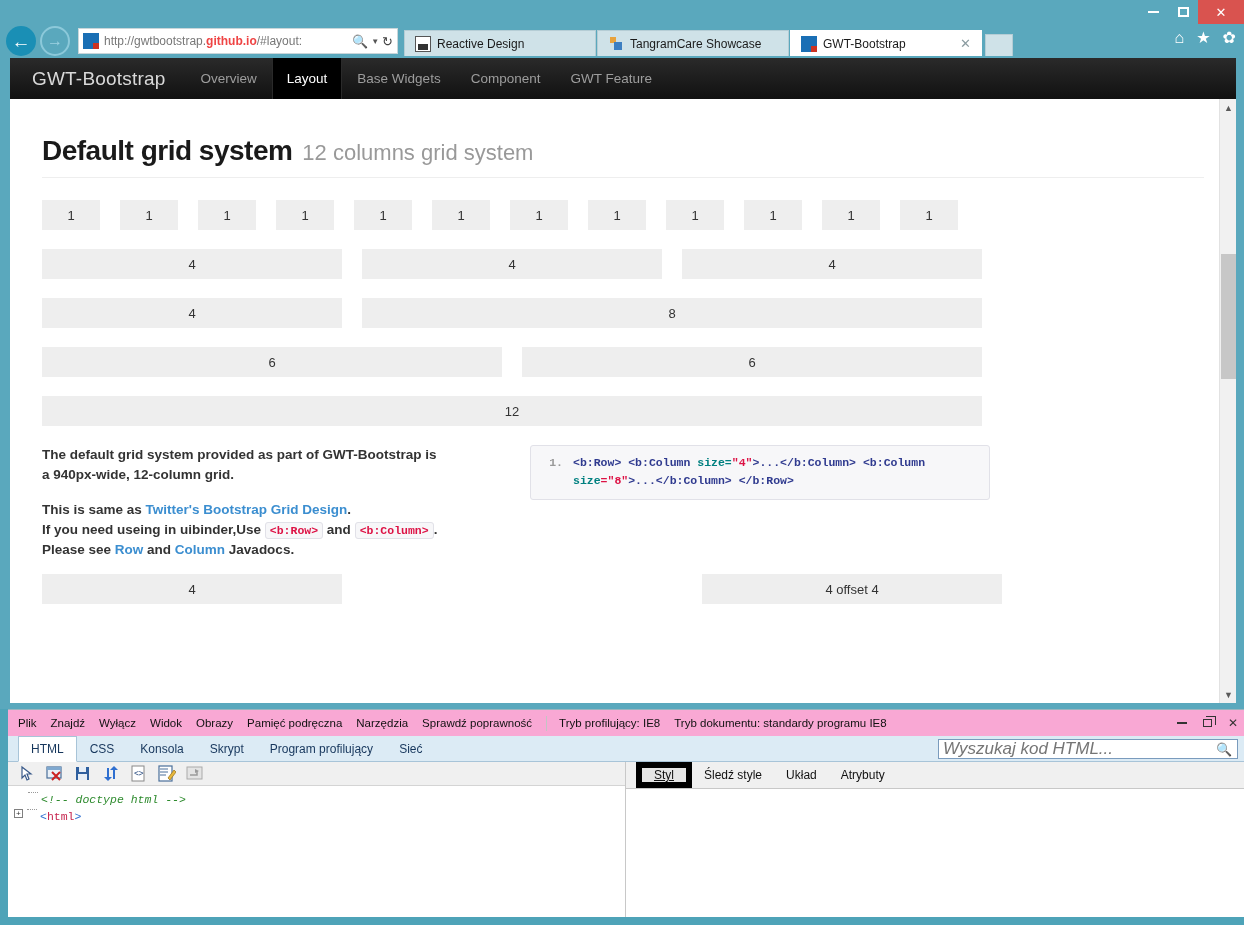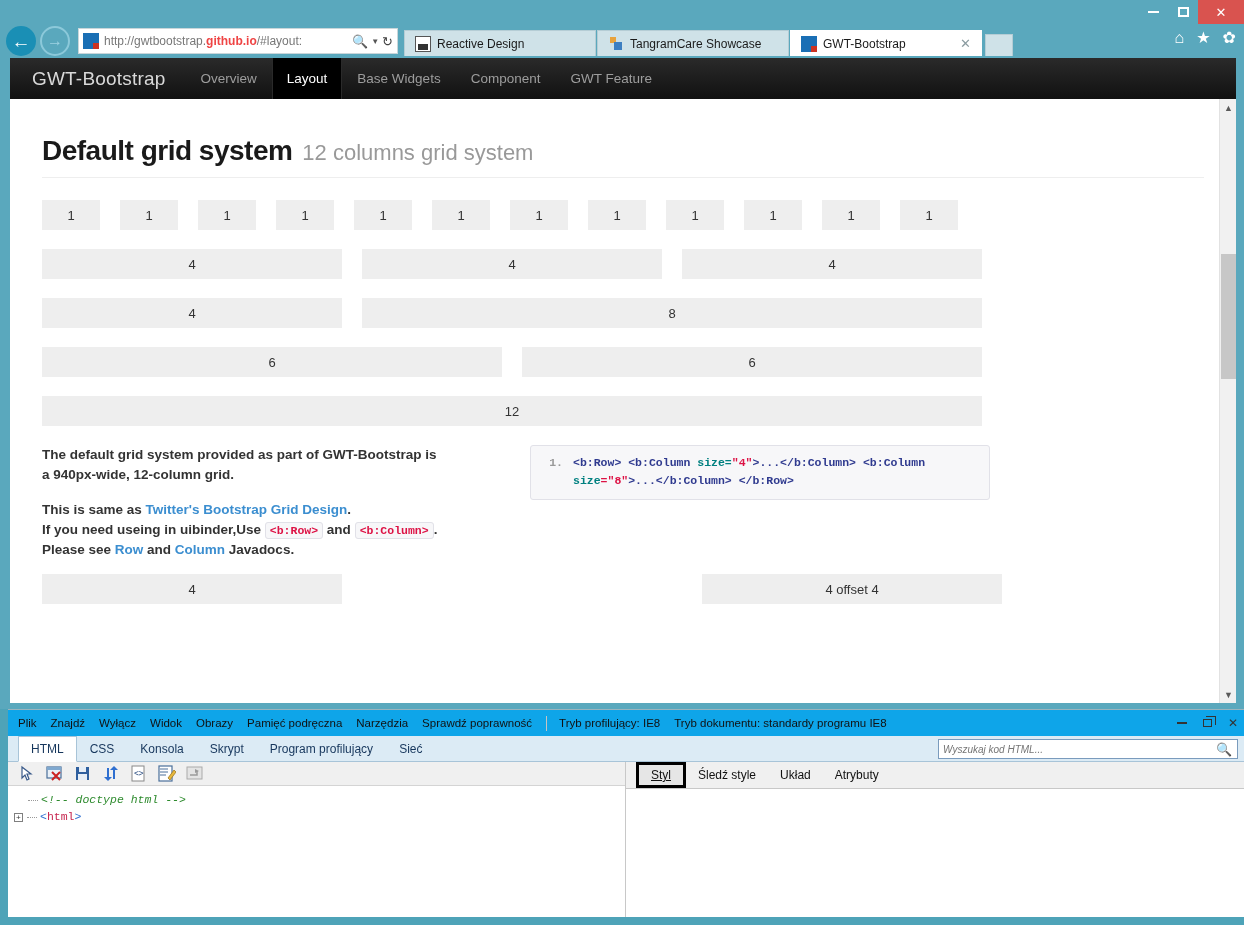--- a/index.html
+++ b/index.html
@@ -164,21 +164,21 @@
   .ps-arrow.up { top: 0; } .ps-arrow.down { bottom: 0; }
   .ps-thumb { position: absolute; left: 1px; top: 155px; width: 15px; height: 125px; background: #c7c7c7; }
 
   
   #devtools {
     position: absolute; left: 8px; top: 709px; width: 1236px; height: 208px;
     background: #f0f0f0; border-top: 1px solid #9bb4bd;
   }
   .dt-menubar {
     height: 26px; display: flex; align-items: center; padding-left: 10px;
-    font-size: 11.5px; color: #111111; background: #0ea5e9; position: relative;
+    font-size: 11.5px; color: #111111; background: #f9a8d4; position: relative;
   }
   .dt-menu { margin-right: 14px; white-space: nowrap; }
   .dt-sep { width: 1px; height: 15px; background: #c4c4c4; margin: 0 12px 0 0; }
   .dt-winbtns { position: absolute; right: 6px; top: 0; height: 26px; display: flex; align-items: center; gap: 16px; color: #333; font-size: 12px; }
   .dt-wb .g-min { display:block; width: 10px; height: 2px; background:#333; }
   .dt-wb .g-rest { display:block; width: 9px; height: 8px; border: 1.5px solid #333; position: relative; }
   .dt-wb .g-rest::after { content:""; position:absolute; left:2px; top:-4px; width:9px; height:8px; border:1.5px solid #333; border-bottom:none; border-left:none; }
 
   .dt-tabbar {
     height: 26px; background: #dcebf5; display: flex; align-items: stretch;
@@ -188,49 +188,49 @@
     display: flex; align-items: center; padding: 0 12px; font-size: 12px; color: #16365c;
     border: 1px solid transparent;
   }
   .dt-tab.active { background: #ffffff; border-color: #a8c4d8; border-bottom-color:#ffffff; margin-bottom:-1px; }
   .dt-search {
     position: absolute; right: 6px; top: 3px; width: 300px; height: 20px;
     background: #ffffff; border: 1px solid #7a9bbd; display: flex; align-items: center;
     padding: 0 4px;
   }
   .dt-search input {
-    border: none; outline: none; flex: 1; font-size: 10px; font-style: italic; color: #777777;
+    border: none; outline: none; flex: 1; font-size: 17px; font-style: italic; color: #777777;
     font-family: "Liberation Sans", sans-serif; background: transparent;
   }
   .dt-search .magn { color: #1a5f9e; font-size: 13px; }
 
   .dt-body { display: flex; height: 156px; }
   .dt-left { width: 618px; background: #ffffff; border-right: 1px solid #c8c8c8; }
   .dt-toolbar {
     height: 24px; background: #f0f0f0; border-bottom: 1px solid #d4d4d4;
     display: flex; align-items: center; padding-left: 10px; gap: 10px;
   }
   .tbicon { width: 18px; height: 17px; position: relative; display: inline-block; }
 
   .tree { padding: 6px 0 0 6px; font-family: "Liberation Mono", monospace; font-size: 11.5px; line-height: 1.45; }
-  .treeline { display: flex; align-items: center; white-space: nowrap; }
+  .treeline { display: flex; align-items: flex-start; white-space: nowrap; }
   .tr-indent { width: 14px; flex: none; }
   .tr-plus {
     width: 9px; height: 9px; border: 1px solid #7f7f7f; background: #ffffff;
     font-size: 8px; line-height: 7px; text-align: center; color: #333; margin-right: 4px; flex:none;
   }
   .tr-dots { width: 10px; border-bottom: 1px dotted #999; height: 1px; margin-right: 3px; }
   .c-comment { color: #2e8b2e; font-style: italic; }
   .c-brack { color: #2f6fd0; }
   .c-tag { color: #c7254e; }
 
   .dt-right { flex: 1; background: #f0f0f0; }
   .dt-rtabs { height: 26px; display: flex; align-items: stretch; padding-left: 10px; background: #f0f0f0; }
   .rtab { display: flex; align-items: center; padding: 0 12px; font-size: 12px; color: #111111; }
-  .rtab.active { background: #e6e6e6; border: 3px solid #000000; text-decoration: underline; }
+  .rtab.active { background: #e6e6e6; border: 6px solid #000000; text-decoration: underline; }
   .dt-rpane { height: 130px; background: #ffffff; border-top: 1px solid #c8c8c8; }
 
   .bottomstrip { position: absolute; left: 0; top: 917px; width: 1244px; height: 8px; background: #4ea3b8; }
   .leftstrip { position: absolute; left: 0; top: 58px; width: 10px; height: 651px; background: #4ea3b8; }
   .leftstrip::before { content:""; position:absolute; left:0; top:0; width:4px; height:651px; background:#7fbccb; }
 </style>
 </head>
 <body>
 
 <div class="leftstrip"></div>

